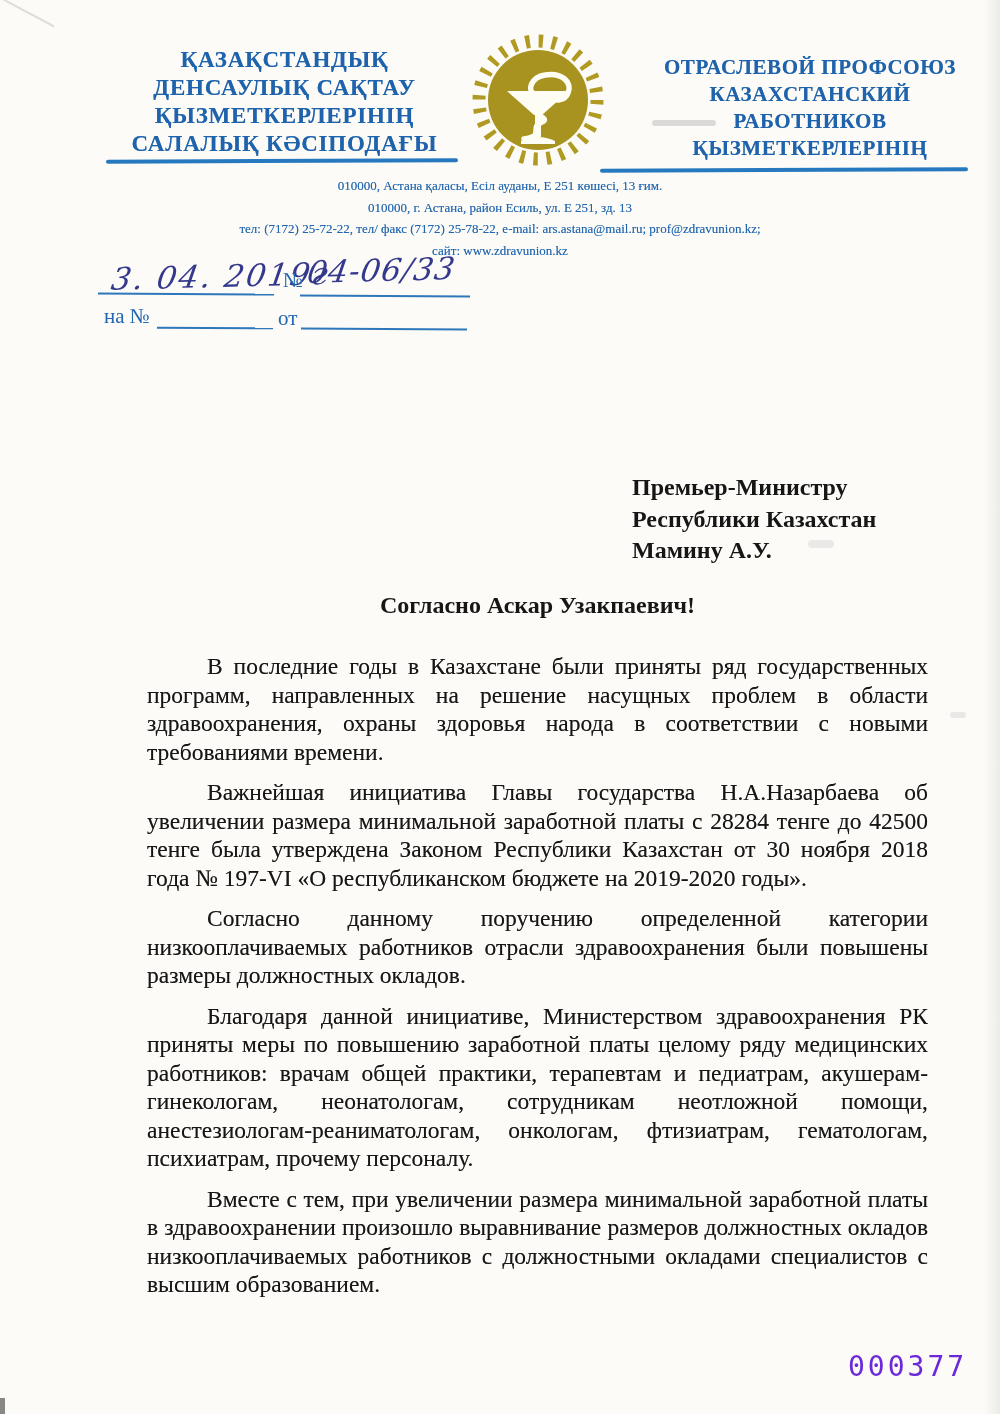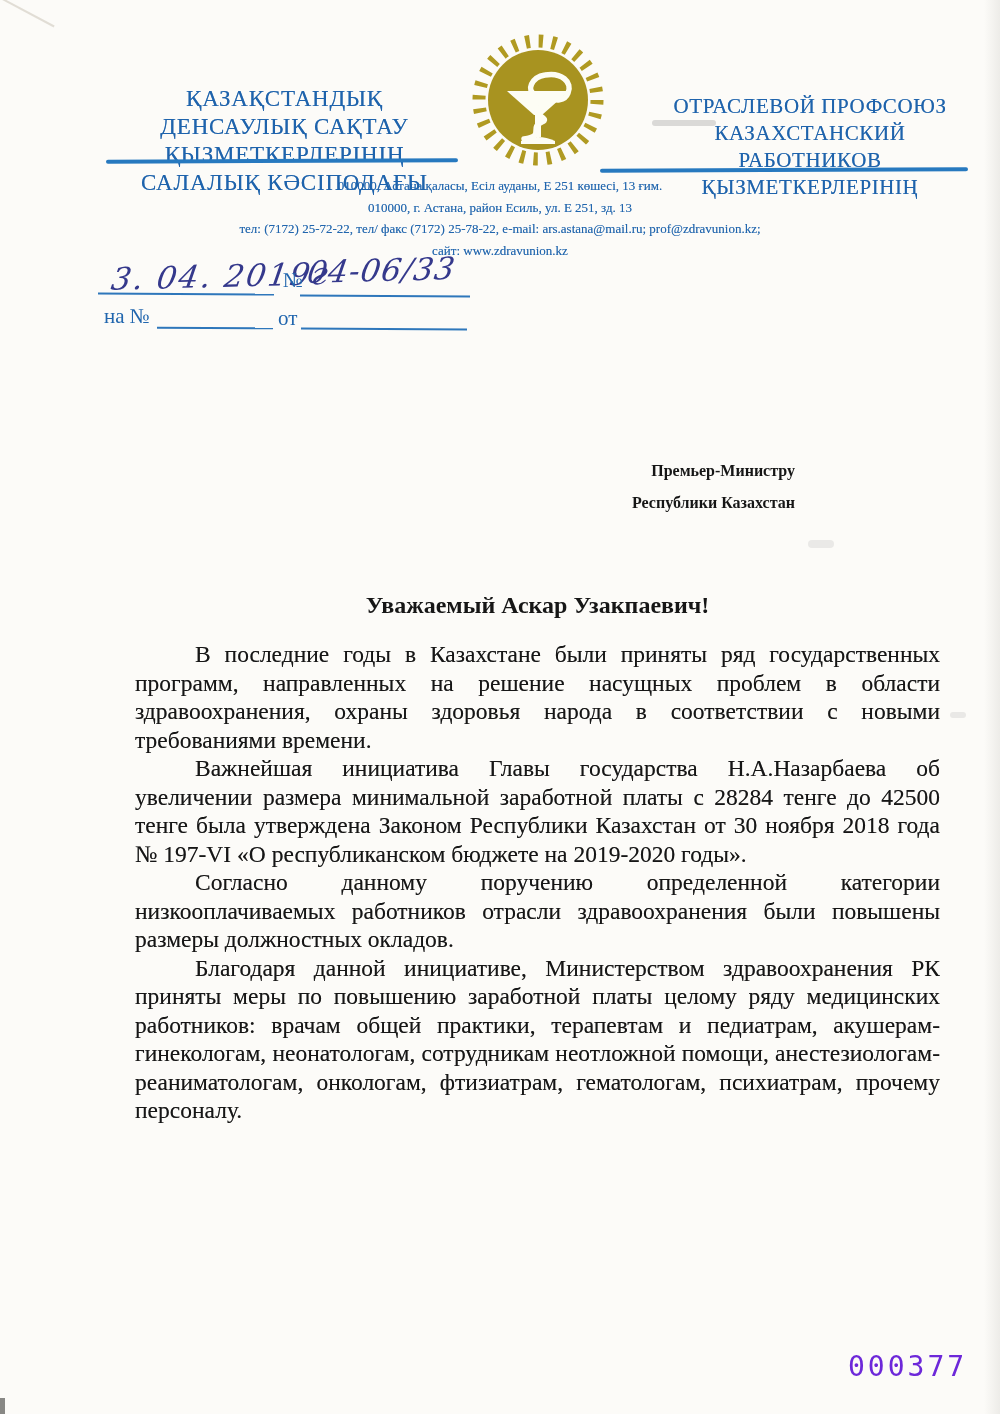--- a/index.html
+++ b/index.html
@@ -9,24 +9,23 @@
     margin:0 auto;
     background:#fcfbf8;
     overflow:hidden;
     font-family:"Liberation Serif","DejaVu Serif",serif;
     color:#161616;
   }
   
   .org-block{
     position:absolute;
     text-align:center;
-    font-weight:normal;
+    font-weight:bold;
     color:#1e63ac;
     text-shadow:0 0 .6px rgba(30,99,172,.6);
-    margin-top:39px;
   }
   .org-kk{left:92px;top:46px;width:385px;font-size:23px;line-height:28px;letter-spacing:.8px;}
   .org-ru{left:642px;top:54px;width:336px;font-size:21px;line-height:27px;letter-spacing:.6px;}
   .emblem{position:absolute;left:468px;top:26px;width:140px;height:146px;}
   .rule{position:absolute;height:4px;background:#2779bf;border-radius:2px;}
   .rule-left{left:106px;top:159px;width:352px;transform:rotate(-.25deg);}
   .rule-right{left:600px;top:168px;width:368px;transform:rotate(-.25deg);}
   .address-block{
     position:absolute;left:0;top:175px;width:1000px;
     text-align:center;color:#2166ae;font-size:13px;line-height:21.5px;
@@ -48,34 +47,34 @@
   .line-date{left:98px;top:293px;width:176px;}
   .line-number{left:300px;top:295px;width:170px;}
   .line-na{left:157px;top:327px;width:116px;}
   .line-ot{left:301px;top:328px;width:166px;}
   .ref-label{position:absolute;color:#2166ae;font-size:21px;}
   .label-no{left:283px;top:268px;}
   .label-na{left:104px;top:304px;}
   .label-ot{left:278px;top:306px;}
   
   .recipient{
-    position:absolute;left:632px;top:455px;
-    font-weight:bold;font-size:16px;line-height:31.5px;text-align:right;
+    position:absolute;left:632px;top:472px;
+    font-weight:bold;font-size:24px;line-height:31.5px;
   }
   .salutation{
     position:absolute;left:135px;top:592px;width:805px;
     text-align:center;font-weight:bold;font-size:24px;
   }
   .body-text{
     position:absolute;left:135px;top:640px;width:805px;
     font-size:23.5px;line-height:28.5px;
     text-align:justify;
     text-shadow:0 0 .5px rgba(0,0,0,.45);
   }
-  .body-text p{margin:0;text-indent:60px;}
+  .body-text p{margin:12px;text-indent:60px;}
   .doc-number{
     position:absolute;left:848px;top:1350px;
     font-family:"DejaVu Sans Mono",monospace;
     font-size:28px;letter-spacing:3px;color:#6d28d9;
   }
   
   .edge-shade{position:absolute;right:0;top:0;width:16px;height:100%;
     background:linear-gradient(to right,rgba(0,0,0,0),rgba(60,55,45,.08));}
   .smudge{position:absolute;background:rgba(140,140,140,.3);border-radius:4px;}
   .smudge-1{left:652px;top:120px;width:64px;height:6px;}
@@ -138,29 +137,31 @@
     <div class="ref-line line-number"></div>
     <span class="ref-label label-na">на №</span>
     <div class="ref-line line-na"></div>
     <span class="ref-label label-ot">от</span>
     <div class="ref-line line-ot"></div>
   </div>
 
   <div class="recipient">
     <div>Премьер-Министру</div>
     <div>Республики Казахстан</div>
+    <div>Мамину А.У.</div>
   </div>
 
-  <div class="salutation">Уважаемый Аскар Узакпаевич!</div>
+  <div class="salutation">Согласно Аскар Узакпаевич!</div>
 
   <div class="body-text">
     <p>В последние годы в Казахстане были приняты ряд государственных программ, направленных на решение насущных проблем в области здравоохранения, охраны здоровья народа в соответствии с новыми требованиями времени.</p>
     <p>Важнейшая инициатива Главы государства Н.А.Назарбаева об увеличении размера минимальной заработной платы с 28284 тенге до 42500 тенге была утверждена Законом Республики Казахстан от 30 ноября 2018 года № 197-VI «О республиканском бюджете на 2019-2020 годы».</p>
     <p>Согласно данному поручению определенной категории низкооплачиваемых работников отрасли здравоохранения были повышены размеры должностных окладов.</p>
     <p>Благодаря данной инициативе, Министерством здравоохранения РК приняты меры по повышению заработной платы целому ряду медицинских работников: врачам общей практики, терапевтам и педиатрам, акушерам-гинекологам, неонатологам, сотрудникам неотложной помощи, анестезиологам-реаниматологам, онкологам, фтизиатрам, гематологам, психиатрам, прочему персоналу.</p>
+    <p>Вместе с тем, при увеличении размера минимальной заработной платы в здравоохранении произошло выравнивание размеров должностных окладов низкооплачиваемых работников с должностными окладами специалистов с высшим образованием.</p>
   </div>
 
   <div class="doc-number">000377</div>
 
   <div class="edge-shade"></div>
   <div class="corner-line"></div>
   <div class="smudge smudge-1"></div>
   <div class="smudge smudge-2"></div>
   <div class="smudge smudge-3"></div>
   <div class="corner-mark"></div>

